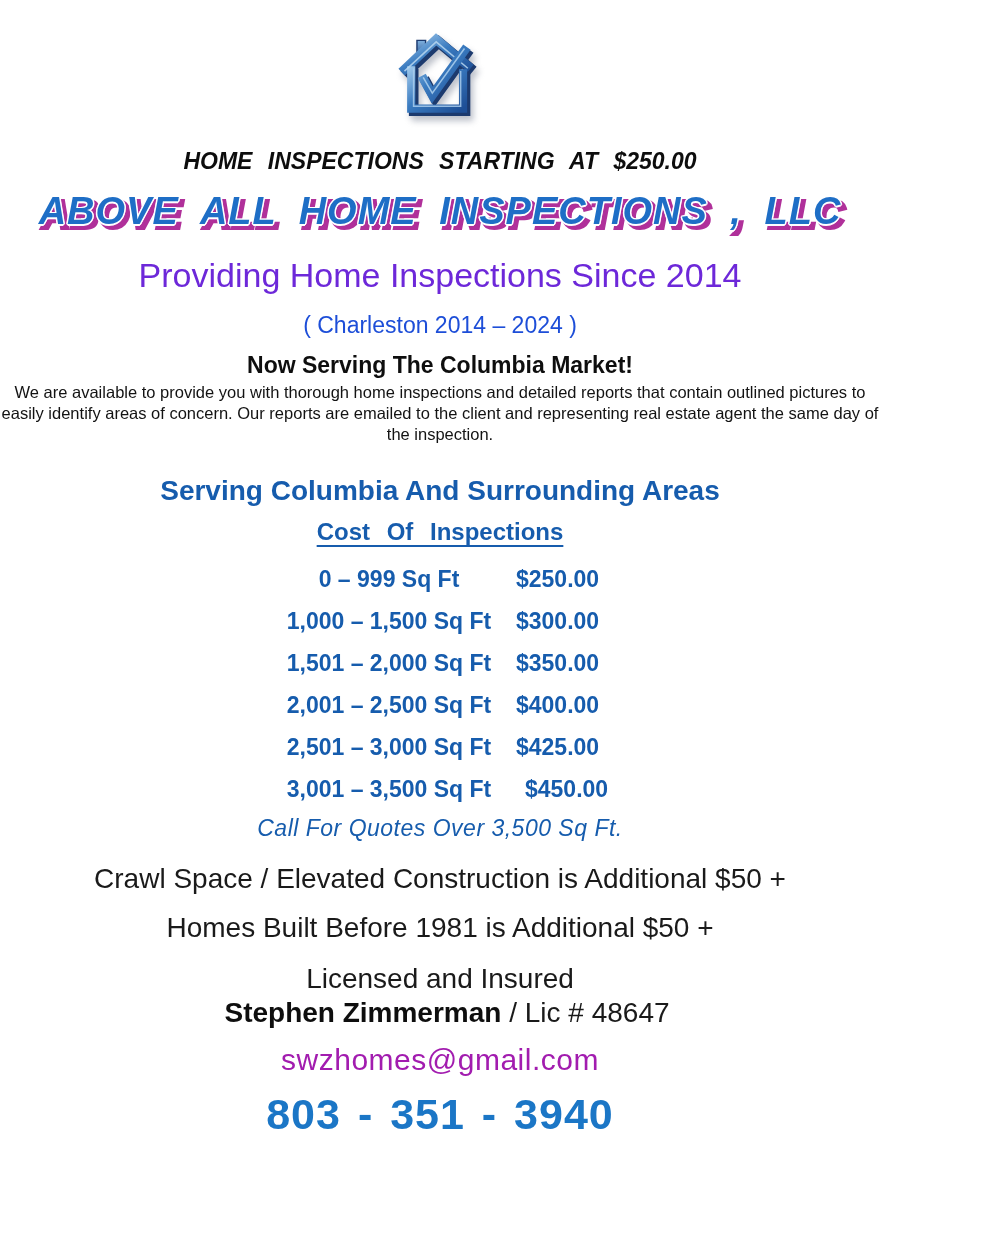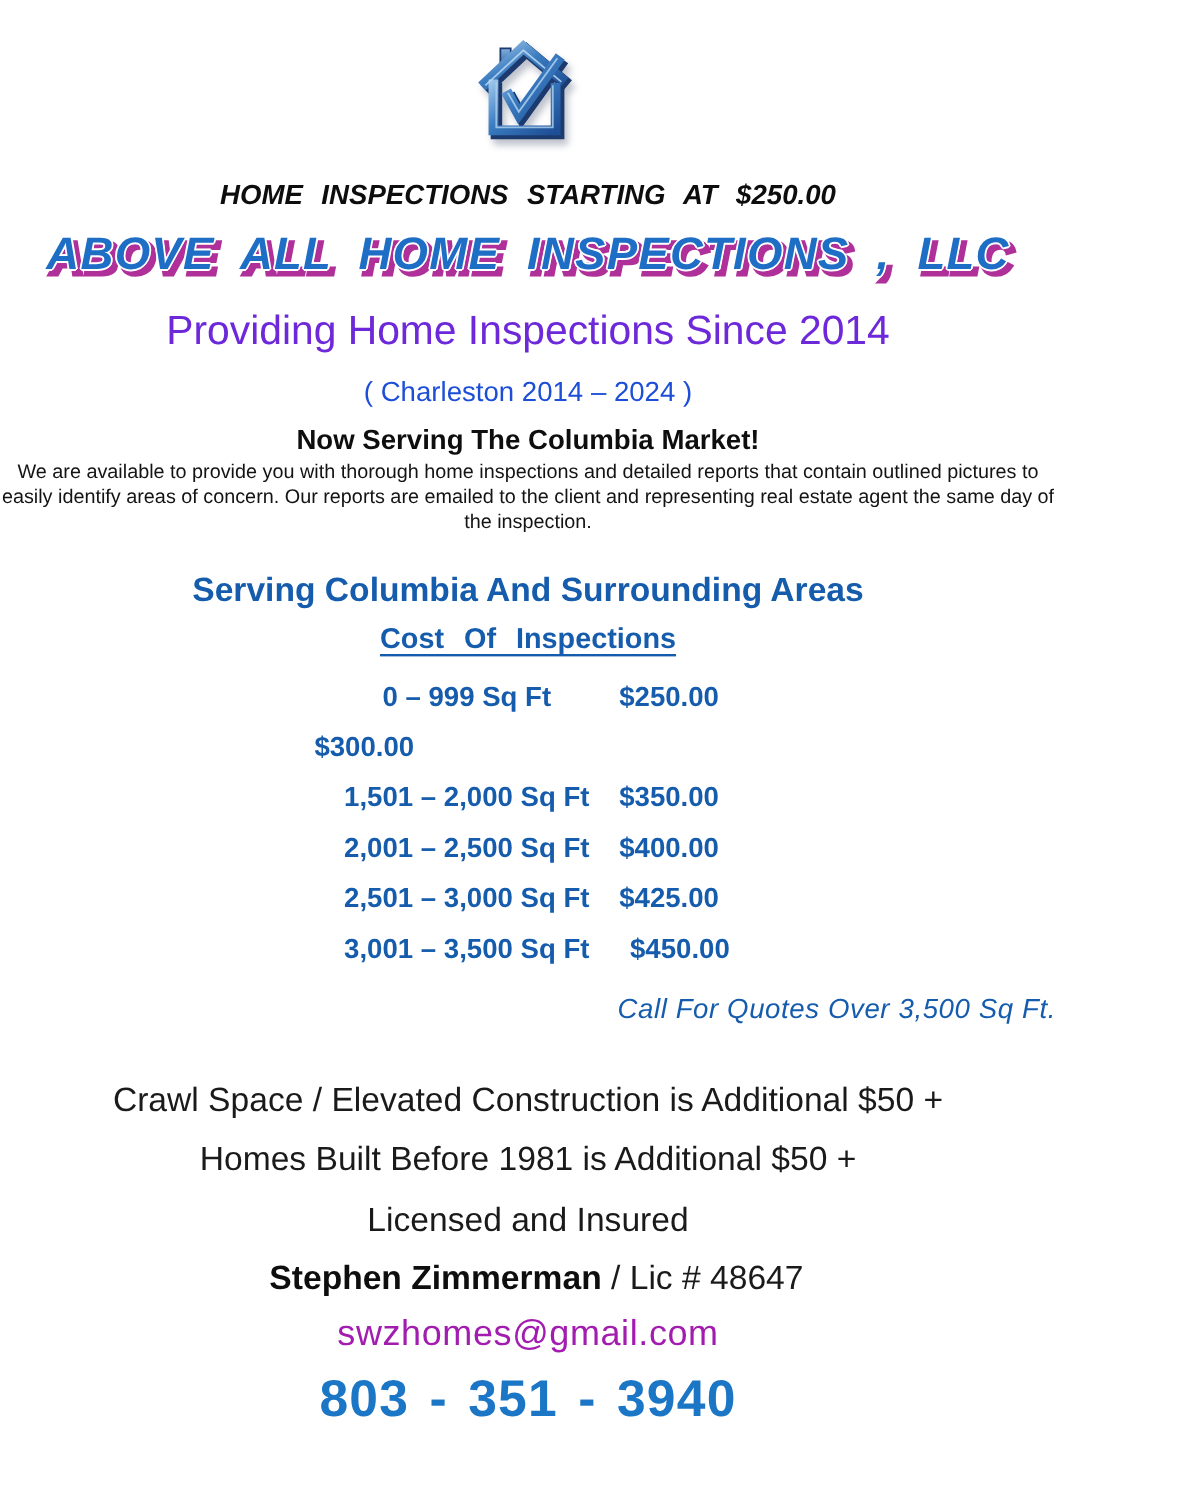--- a/index.html
+++ b/index.html
@@ -74,29 +74,29 @@
   .price-table{margin:12px auto 0;width:356px;}
   .price-row{
     display:flex;height:42px;align-items:center;
     font-size:23px;font-weight:bold;color:var(--heading-blue);
   }
   .price-range{width:254px;text-align:center;white-space:nowrap;}
   .price-amount{text-align:left;white-space:nowrap;}
   .price-row:last-child .price-amount{padding-left:9px;}
 
   .quote-note{
-    margin-top:16px;font-size:23px;font-style:italic;font-weight:400;
-    color:var(--heading-blue);letter-spacing:0.5px;text-align:right;
+    margin-top:5px;font-size:23px;font-style:italic;font-weight:400;
+    color:var(--heading-blue);letter-spacing:0.5px;
   }
 
   .bigline{font-size:28px;font-weight:400;color:#1a1a1a;}
-  .surcharge-1{margin-top:47px;}
+  .surcharge-1{margin-top:21px;}
   .surcharge-2{margin-top:17px;}
   .licensed{margin-top:19px;}
-  .contact{margin-top:16px;padding-left:14px;}
+  .contact{margin-top:2px;padding-left:14px;}
   .contact .name{font-weight:bold;color:#0e0e0e;}
 
   .email{margin-top:14px;font-size:30px;letter-spacing:0.5px;color:#a21caf;}
   .phone{
     margin-top:13px;font-size:43px;font-weight:bold;
     color:var(--phone-blue);letter-spacing:1px;word-spacing:4px;
   }
 </style>
 </head>
 <body>
@@ -152,20 +152,21 @@
 
   <div class="serving">Serving Columbia And Surrounding Areas</div>
   <div class="cost-title"><span>Cost Of Inspections</span></div>
 
   <div class="price-table">
     <div class="price-row">
       <div class="price-range">0 – 999 Sq Ft</div>
       <div class="price-amount">$250.00</div>
     </div>
     <div class="price-row">
+      <div class="price-range">1,000 – 1,500 Sq Ft</div>
       <div class="price-amount">$300.00</div>
     </div>
     <div class="price-row">
       <div class="price-range">1,501 – 2,000 Sq Ft</div>
       <div class="price-amount">$350.00</div>
     </div>
     <div class="price-row">
       <div class="price-range">2,001 – 2,500 Sq Ft</div>
       <div class="price-amount">$400.00</div>
     </div>

